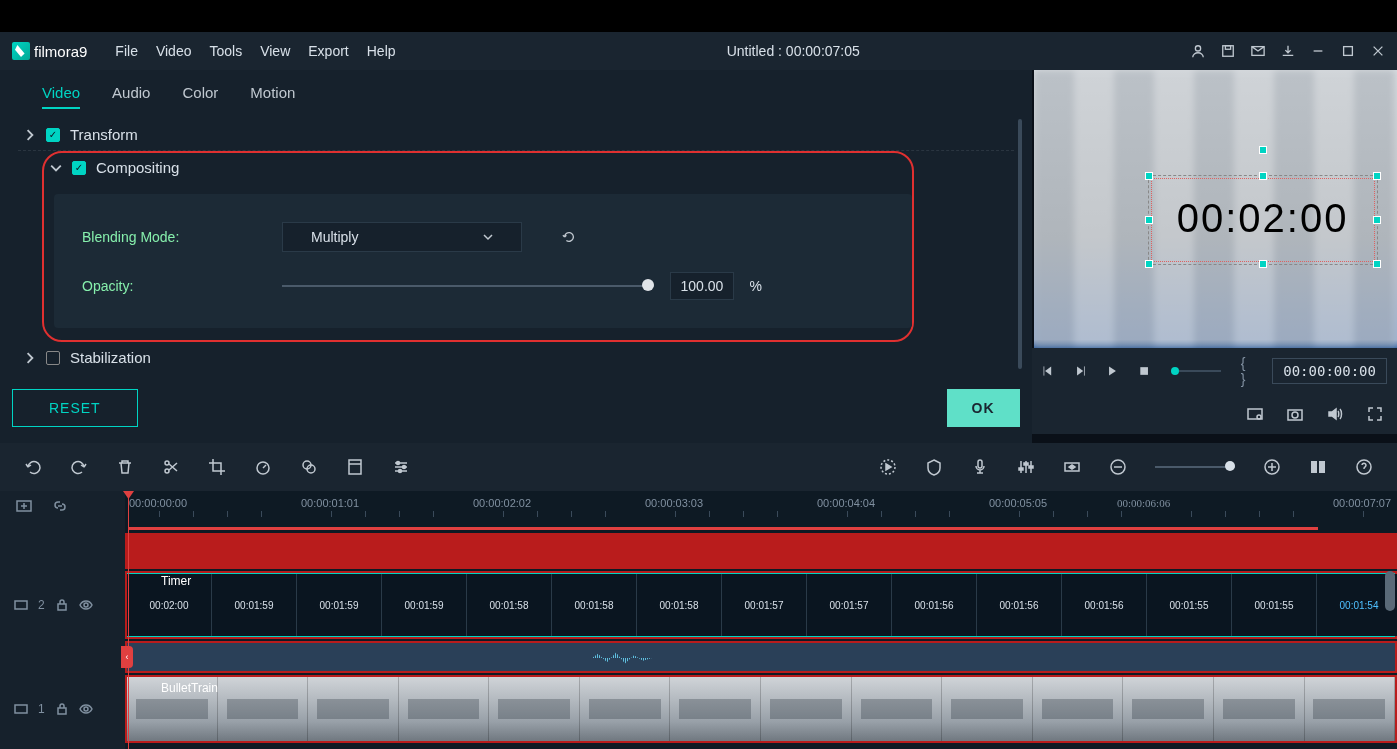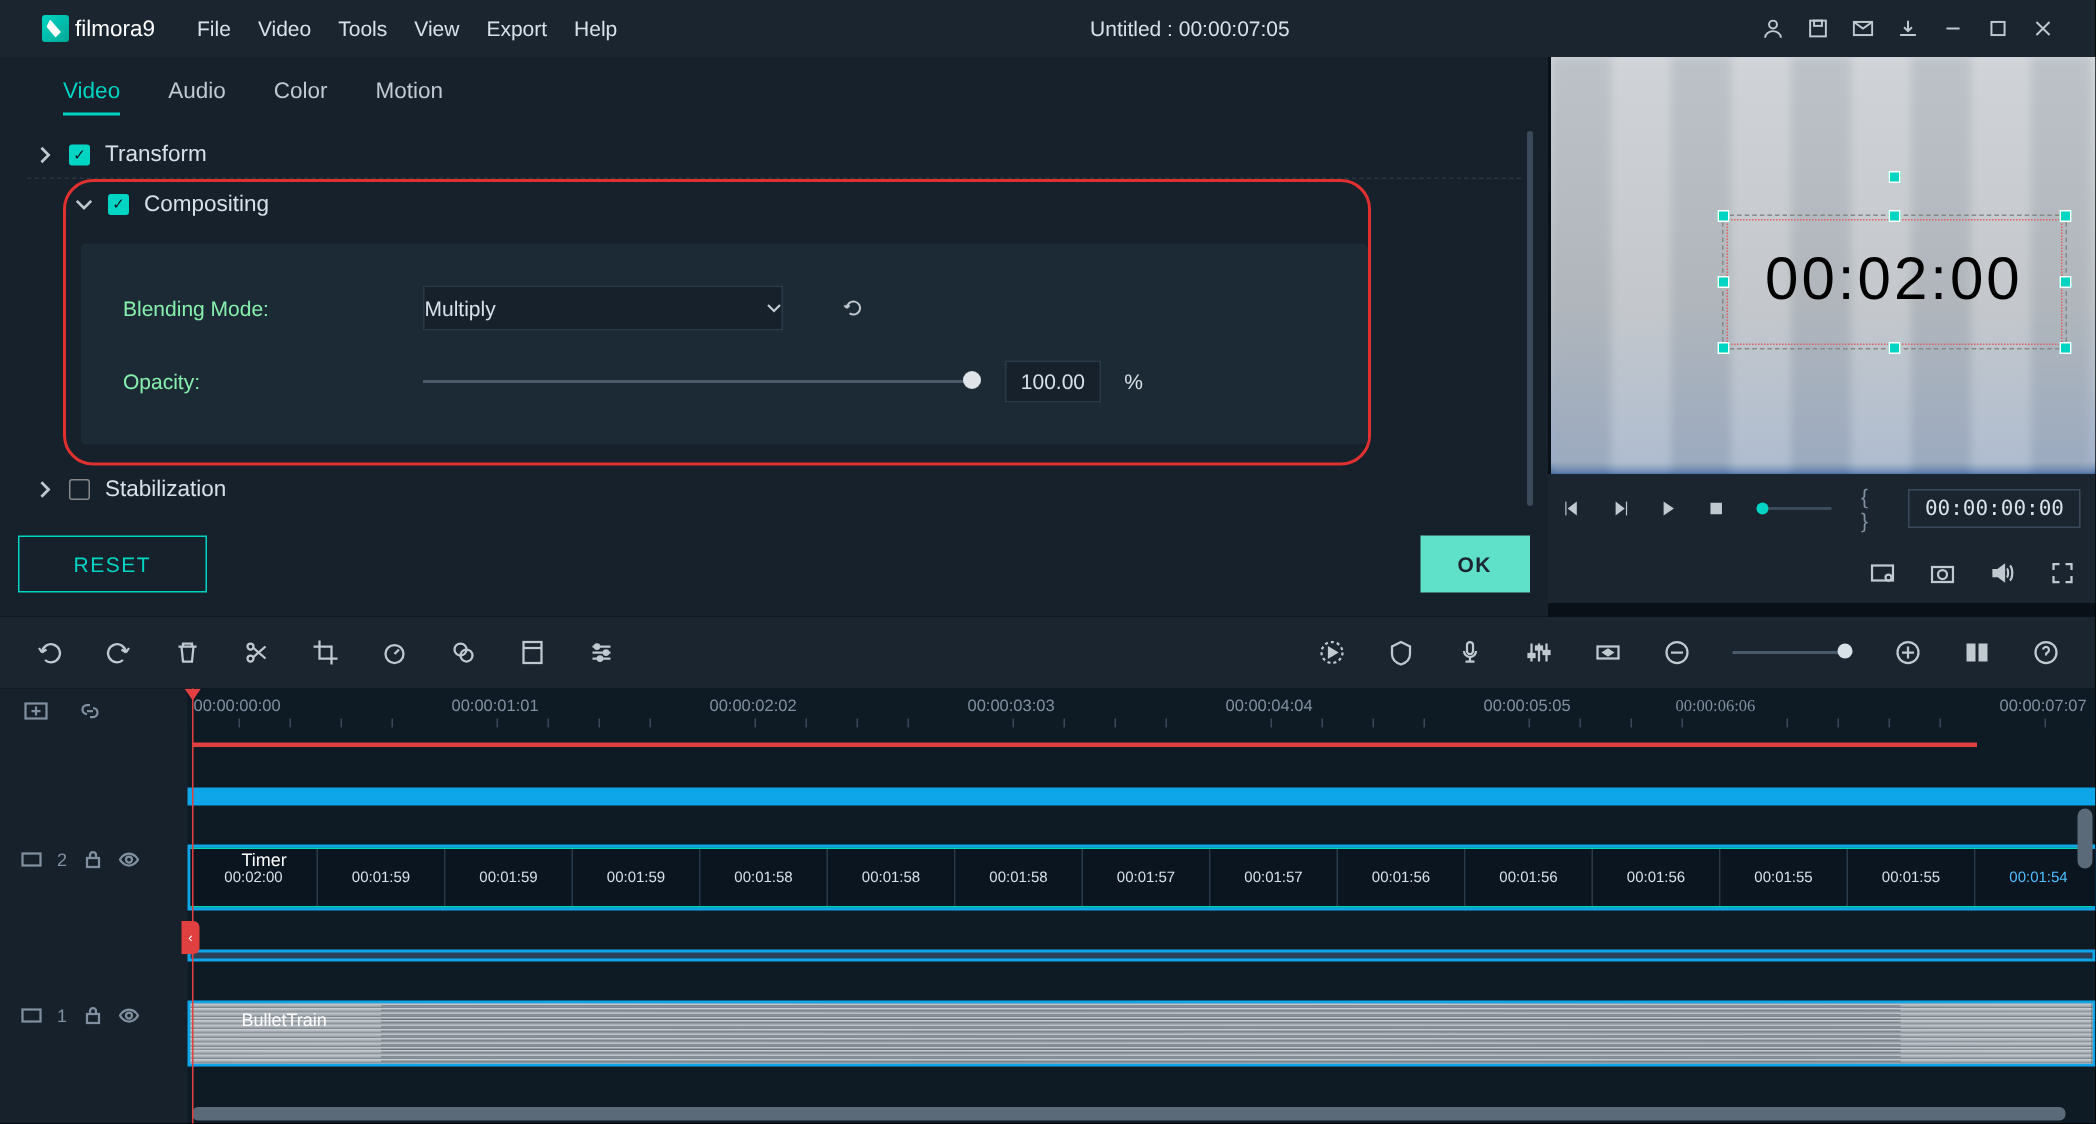--- a/index.html
+++ b/index.html
@@ -1,18 +1,18 @@
 <!DOCTYPE html>
 <html><head>
 <meta charset="utf-8">
 <style>
 * { margin: 0; padding: 0; box-sizing: border-box; font-family: -apple-system, BlinkMacSystemFont, "Segoe UI", Arial, sans-serif; }
 body { background: #000; width: 1397px; height: 749px; overflow: hidden; color: #c0c8d0; }
 
-.titlebar { background: #1a2530; height: 38px; display: flex; align-items: center; padding: 0 28px; gap: 8px; }
+.titlebar { background: #1a2530; height: 38px; display: flex; align-items: center; padding: 0 12px; gap: 8px; margin-top: 32px; }
 .logo-wrap { display: flex; align-items: center; gap: 4px; }
 .logo-icon { width: 18px; height: 18px; background: linear-gradient(135deg, #00d4c3, #00a896); border-radius: 2px; display: flex; align-items: center; justify-content: center; }
 .logo-icon svg { width: 12px; height: 12px; }
 .logo-text { color: #fff; font-size: 15px; font-weight: 400; }
 .menu { display: flex; gap: 18px; margin-left: 20px; }
 .menu-item { color: #d8e0e8; font-size: 14px; cursor: pointer; }
 .doc-title { flex: 1; text-align: center; color: #d8e0e8; font-size: 14px; }
 .win-ctrls { display: flex; gap: 16px; align-items: center; }
 .win-ctrls svg { width: 14px; height: 14px; stroke: #c0c8d0; fill: none; stroke-width: 1.5; cursor: pointer; }
 
@@ -31,21 +31,21 @@
 .chevron { width: 12px; height: 12px; cursor: pointer; }
 .checkbox { width: 14px; height: 14px; border: 1px solid #888; border-radius: 2px; cursor: pointer; display: flex; align-items: center; justify-content: center; font-size: 10px; }
 .checkbox.checked { background: #00d4c3; border-color: #00d4c3; color: #0a1520; }
 .prop-label { font-size: 15px; color: #d8e0e8; }
 
 .highlight-box { border: 2px solid #e03030; border-radius: 20px; padding: 0; margin: 0 100px 0 24px; }
 .comp-header { display: flex; align-items: center; gap: 10px; padding: 6px 6px; }
 .comp-body { background: #1c2a36; margin: 12px 0 12px 10px; padding: 18px 28px; border-radius: 4px; }
 .ctrl-row { display: flex; align-items: center; gap: 20px; padding: 10px 0; }
 .ctrl-label { width: 180px; font-size: 14px; color: #86efac; }
-.select { background: #16212c; border: 1px solid #2a3a48; color: #d8e0e8; padding: 6px 0; width: 240px; display: flex; justify-content: space-between; align-items: center; font-size: 14px; cursor: pointer; }
+.select { background: #16212c; border: 1px solid #2a3a48; color: #d8e0e8; padding: 6px 28px; width: 240px; display: flex; justify-content: space-between; align-items: center; font-size: 14px; cursor: pointer; }
 .reset-ico { width: 14px; height: 14px; cursor: pointer; margin-left: 20px; }
 .slider-wrap { flex: 1; display: flex; align-items: center; gap: 16px; max-width: 480px; }
 .slider { flex: 1; height: 2px; background: #4a5a6a; position: relative; cursor: pointer; }
 .slider-thumb { position: absolute; right: 0; top: -6px; width: 12px; height: 12px; background: #e0e4e8; border-radius: 50%; }
 .num-input { background: #16212c; border: 1px solid #2a3a48; color: #d8e0e8; padding: 5px 10px; width: 64px; text-align: center; font-size: 14px; }
 .pct { color: #d8e0e8; font-size: 14px; }
 
 .btn-row { display: flex; justify-content: space-between; padding: 16px 12px; }
 .btn-reset { border: 1px solid #00d4c3; color: #00d4c3; background: transparent; padding: 10px 36px; font-size: 14px; font-weight: 400; cursor: pointer; letter-spacing: 1px; }
 .btn-ok { background: #5fe0c8; color: #1a2530; border: none; padding: 10px 25px; font-size: 14px; font-weight: 600; cursor: pointer; letter-spacing: 1px; }
@@ -89,28 +89,28 @@
 .ruler-playhead { position: absolute; left: 3px; top: 0; width: 1px; height: 300px; background: #e04040; z-index:5;}
 .ruler-playhead::before { content: ''; position: absolute; left: -5px; top: 0; width: 11px; height: 8px; background: #e04040; clip-path: polygon(0 0, 100% 0, 50% 100%); }
 .range-bar { position: absolute; left: 3px; top: 36px; height: 3px; width: 1190px; background: #e04040; }
 
 .tl-content { position: absolute; left: 0; right: 0; top: 42px; }
 
 .track-lane { display: flex; align-items: stretch; height: 68px; margin-bottom: 2px; position: relative; }
 .track-lane.short { height: 36px; }
 .track-head { width: 125px; background: #16212c; display: flex; align-items: center; gap: 10px; padding: 0 10px 0 14px; font-size: 12px; color: #8090a0; }
 .track-head svg { width: 14px; height: 14px; stroke: #8090a0; fill: none; stroke-width: 1.5; }
-.track-body { flex: 1; position: relative; background: #0ea5e9; overflow: hidden; margin-top: 24px; }
+.track-body { flex: 1; position: relative; background: #b91c1c; overflow: hidden; }
 
 .clip-timer { position: absolute; left: 2px; top: 2px; right: 2px; bottom: 2px; background: #2a3a48; border-top: 1px solid #00d4c3; border-bottom: 1px solid #00d4c3; }
 .clip-label { position: absolute; left: 34px; top: 0; color: #fff; font-size: 12px; z-index: 2; }
 .frame-repeat { position: absolute; inset: 0; display: flex; }
 .frame-chip { flex: 0 0 85px; height: 100%; background: #0a1520; color: #d8e0e8; display: flex; align-items: center; justify-content: center; font-size: 10px; border-right: 1px solid #2a3a48; white-space: nowrap; overflow: hidden; }
 .frame-chip.hl { color: #4fc0ff; }
-.clip-train { position: absolute; left: 2px; top: 2px; right: 2px; bottom: 2px; background: linear-gradient(90deg, #a8acb0, #c8ccd0, #9098a0, #b8bcc0, #8890a0, #c0c4c8); display:flex;flex-direction:column; }
+.clip-train { position: absolute; left: 2px; top: 2px; right: 2px; bottom: 2px; background: linear-gradient(90deg, #a8acb0, #c8ccd0, #9098a0, #b8bcc0, #8890a0, #c0c4c8); display:flex; }
 .train-frame { flex: 1; border-right: 1px solid rgba(0,0,0,0.2); background: linear-gradient(180deg,#d0d4d8 0%, #98a0a8 70%, #707880 100%); position:relative; }
 .train-frame::after { content:''; position:absolute; top:35%; left:10%; right:10%; height:30%; background: rgba(40,50,60,0.3); }
 
 .audio { height: 32px; }
 .audio-track { position: absolute; left: 2px; top: 2px; right: 2px; bottom: 2px; background: #2a4058; }
 .audio-wave { position: absolute; left: 465px; top: 8px; width: 60px; height: 14px; }
 .audio-wave::before { content: ''; position: absolute; inset: 0; background: repeating-linear-gradient(90deg, transparent 0 1px, #5fc0e0 1px 2px); clip-path: polygon(0 50%, 10% 20%, 25% 80%, 40% 10%, 55% 90%, 70% 30%, 85% 70%, 100% 50%); }
 
 .ripple-tab { position: absolute; left: 121px; top: 155px; width: 12px; height: 22px; background: #e04040; border-radius: 0 4px 4px 0; cursor: pointer; z-index: 3; display:flex; align-items:center; justify-content:center; color:#fff; font-size:9px;}
 .hscroll { position: absolute; left: 128px; right: 20px; bottom: 2px; height: 9px; background: #5a6a78; border-radius: 4px; }

